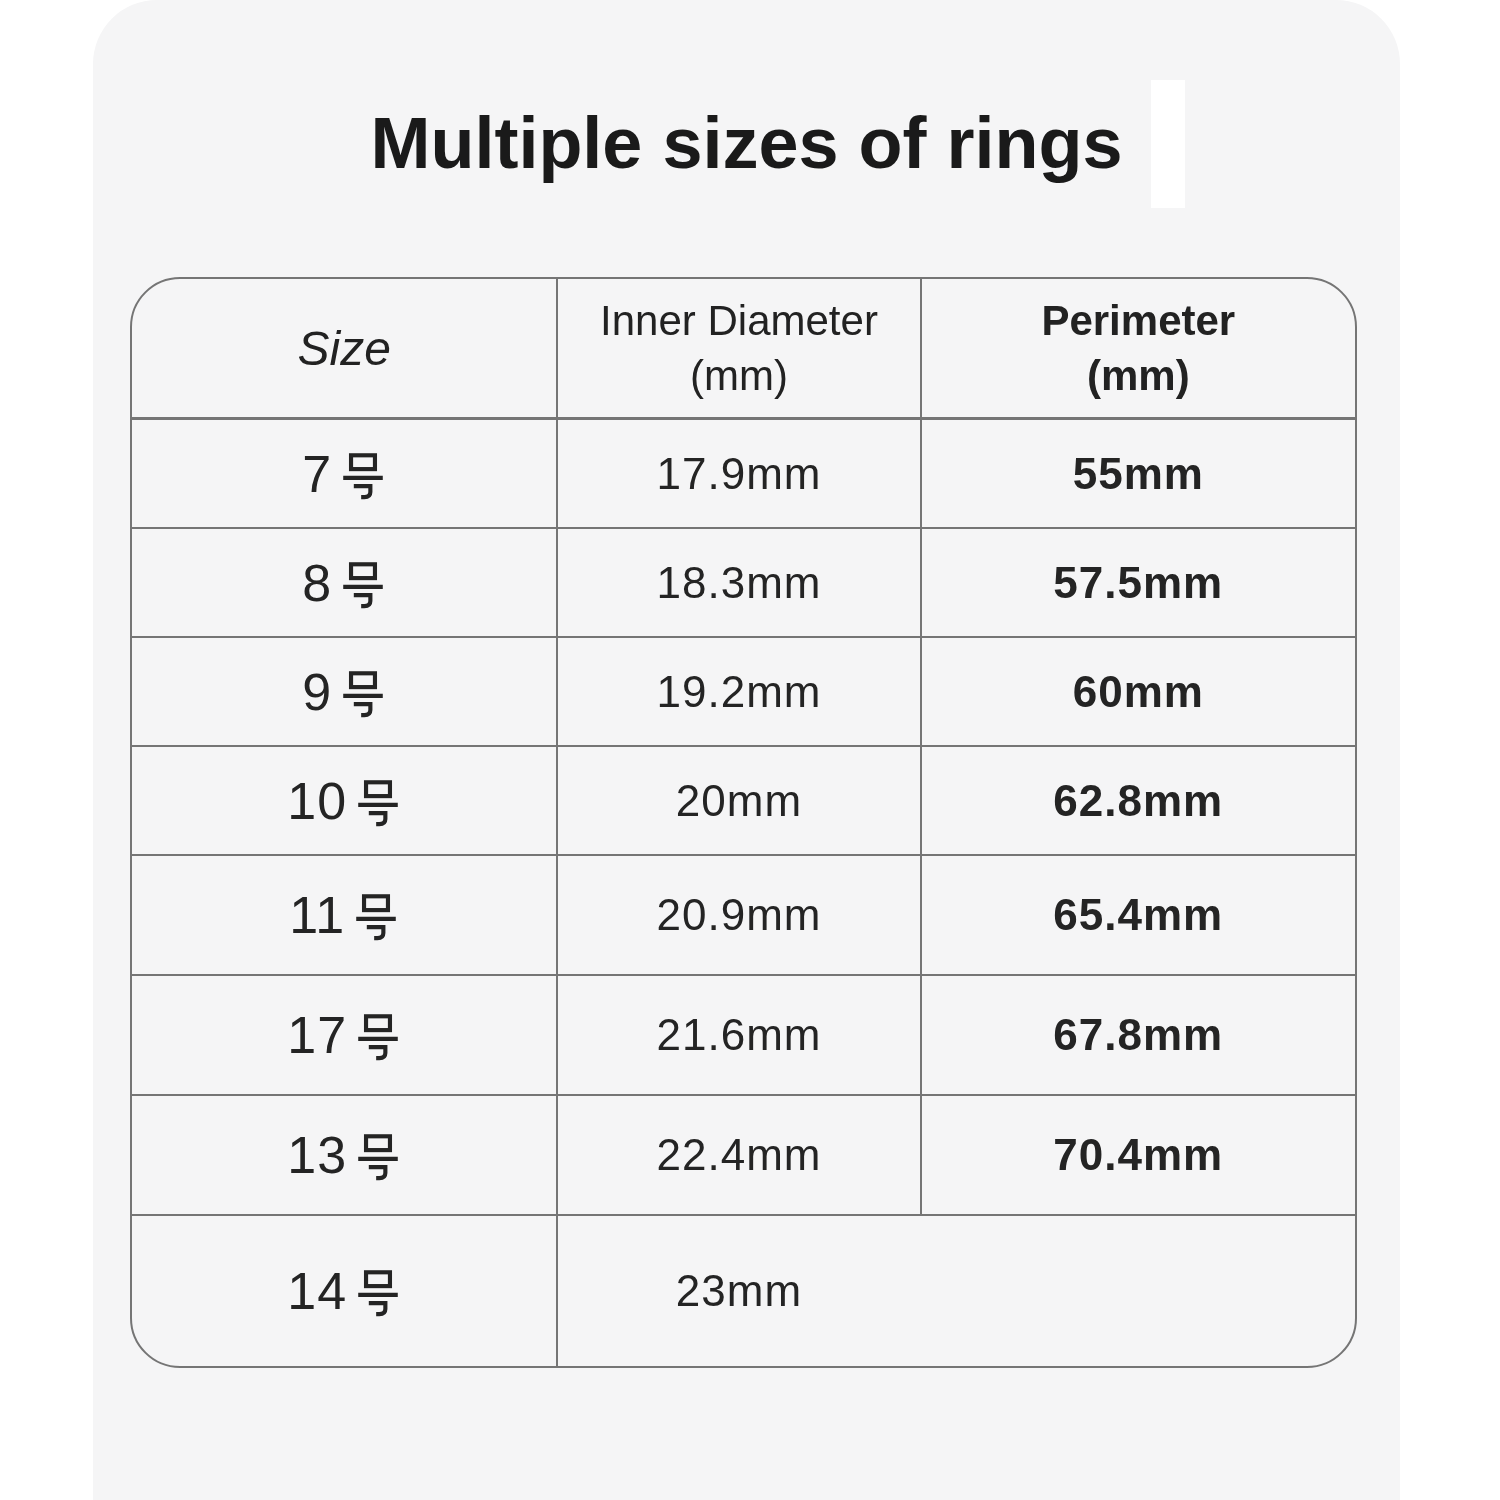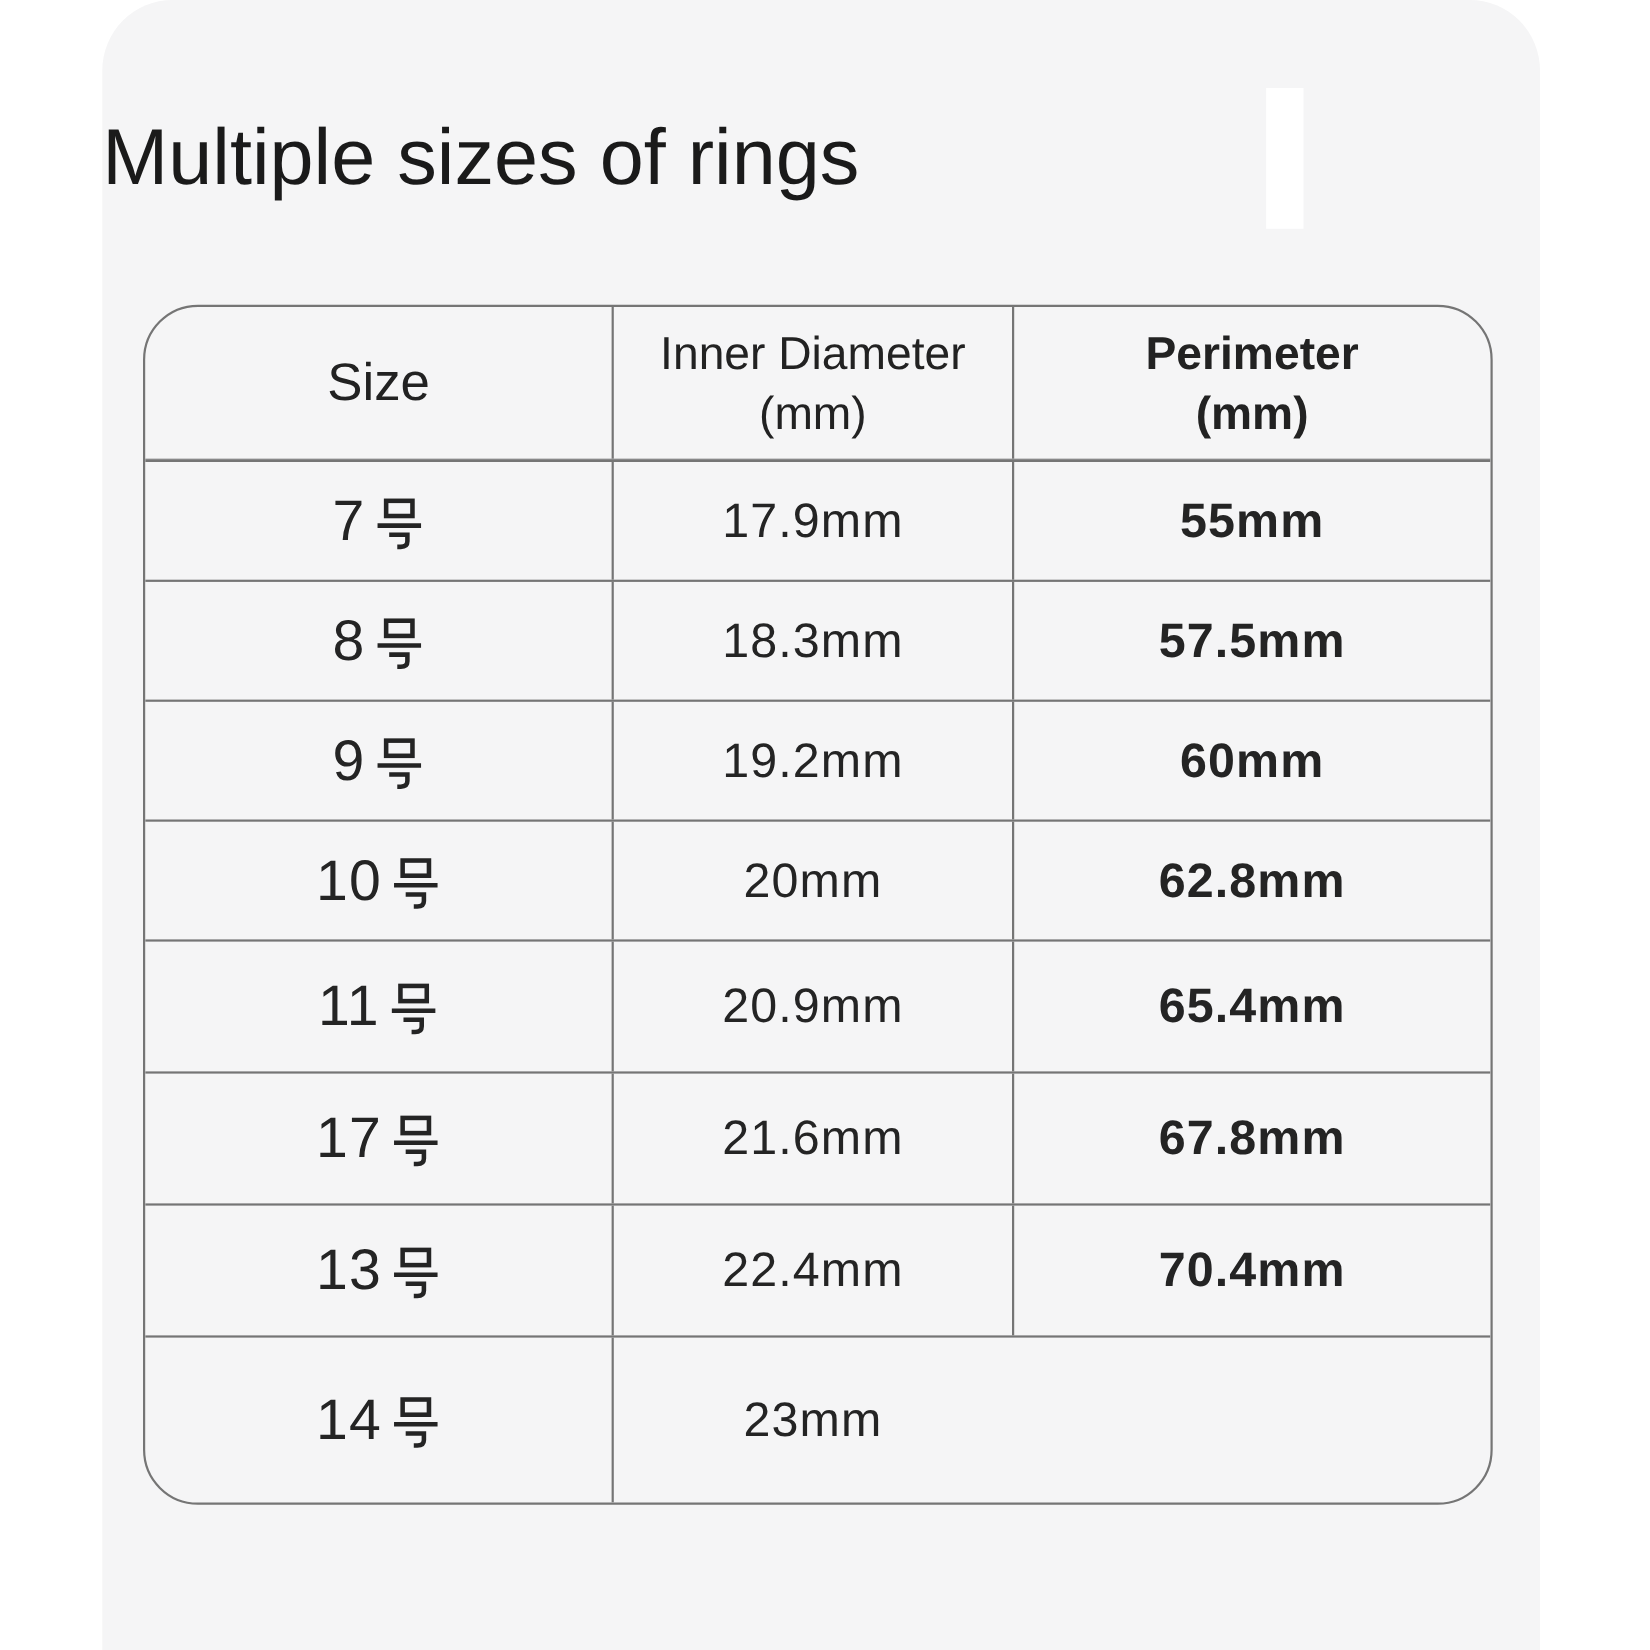--- a/index.html
+++ b/index.html
@@ -6,21 +6,21 @@
   html,body { width:1500px; height:1500px; background:#ffffff;
               font-family:"Liberation Sans", sans-serif; position:relative; overflow:hidden; }
 
   .card {
     position:absolute; left:93px; top:0; width:1307px; height:1500px;
     background:#f5f5f6; border-radius:64px 64px 0 0;
   }
 
   .page-title {
     position:absolute; left:93px; top:102px; width:1307px;
-    font-size:72px; font-weight:400; color:#1a1a1a;
+    text-align:center; font-size:72px; font-weight:700; color:#1a1a1a;
     letter-spacing:0px; line-height:1.15;
   }
 
   .white-patch {
     position:absolute; left:1151px; top:80px; width:34px; height:128px;
     background:#ffffff;
   }
 
   .ring-table {
     position:absolute; left:130px; top:277px; width:1227px; height:1091px;
@@ -38,21 +38,21 @@
     display:flex; align-items:center; justify-content:center;
     border-left:2px solid #757575; text-align:center;
   }
   .t-cell:first-child { border-left:none; }
   .c1 { width:34.7%; }
   .c2 { width:29.7%; }
   .c3 { flex:1;font-weight:bold; }
 
   .hdr-2line { font-size:42px; line-height:1.32; color:#222222; }
   .hdr-2line span { display:block;text-align:center; }
-  .size-hdr { font-size:48px; color:#222222; }
+  .size-hdr { font-size:48px; color:#222222;font-style:italic; }
 
   .val { font-size:44px; letter-spacing:1px; color:#242424; }
   .size-val { font-size:52px; letter-spacing:1px; color:#242424;
               display:inline-flex; align-items:center; }
   .hao-glyph { width:46px; height:48px; margin-left:8px; transform:translateY(2px); }
   .hao-glyph path, .hao-glyph rect, .hao-glyph line {
     stroke:#242424; stroke-width:9; fill:none; stroke-linecap:butt; stroke-linejoin:miter;
   }
 </style>
 </head>

